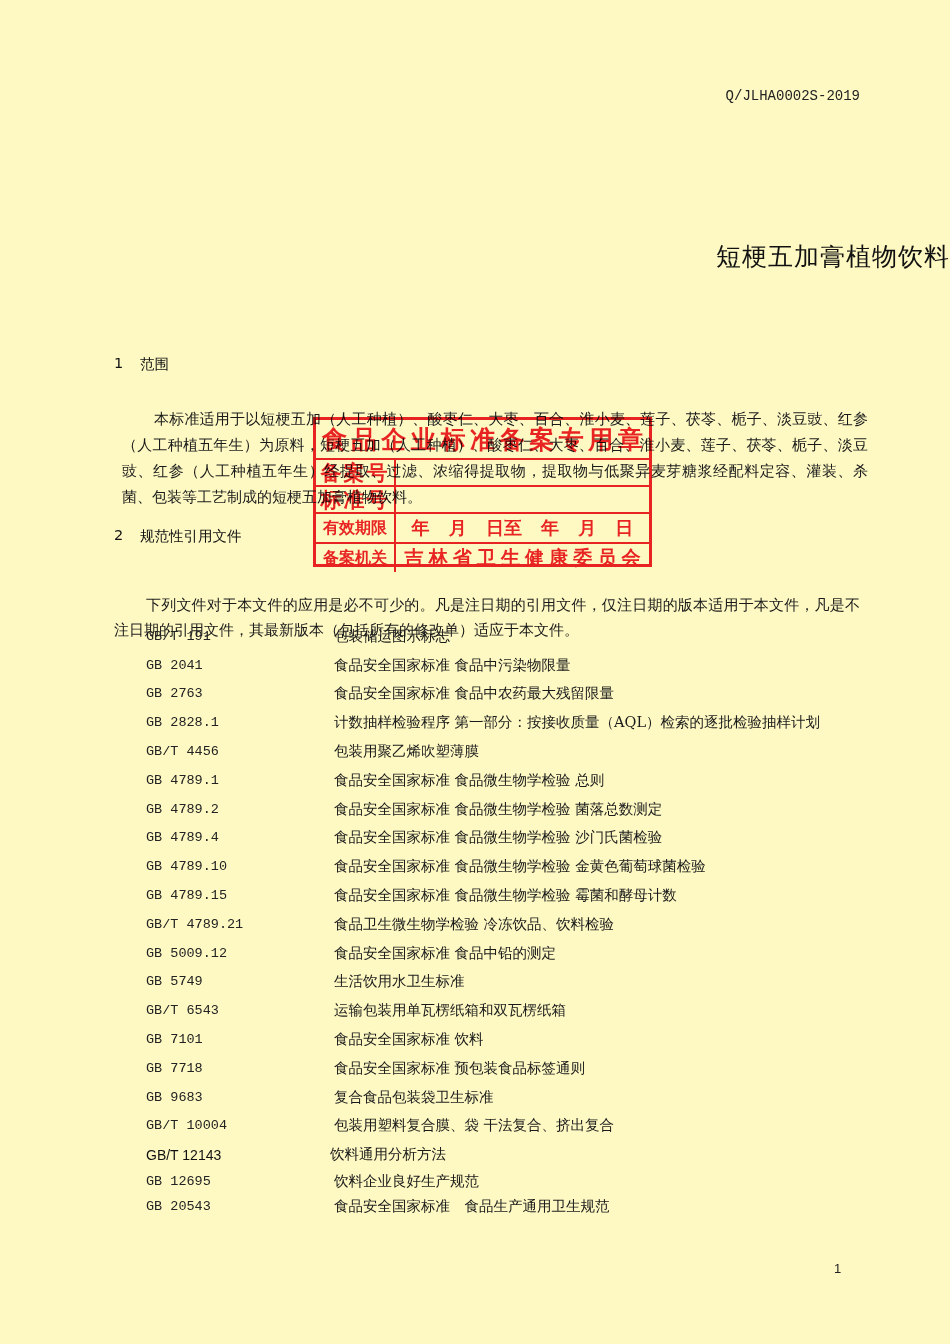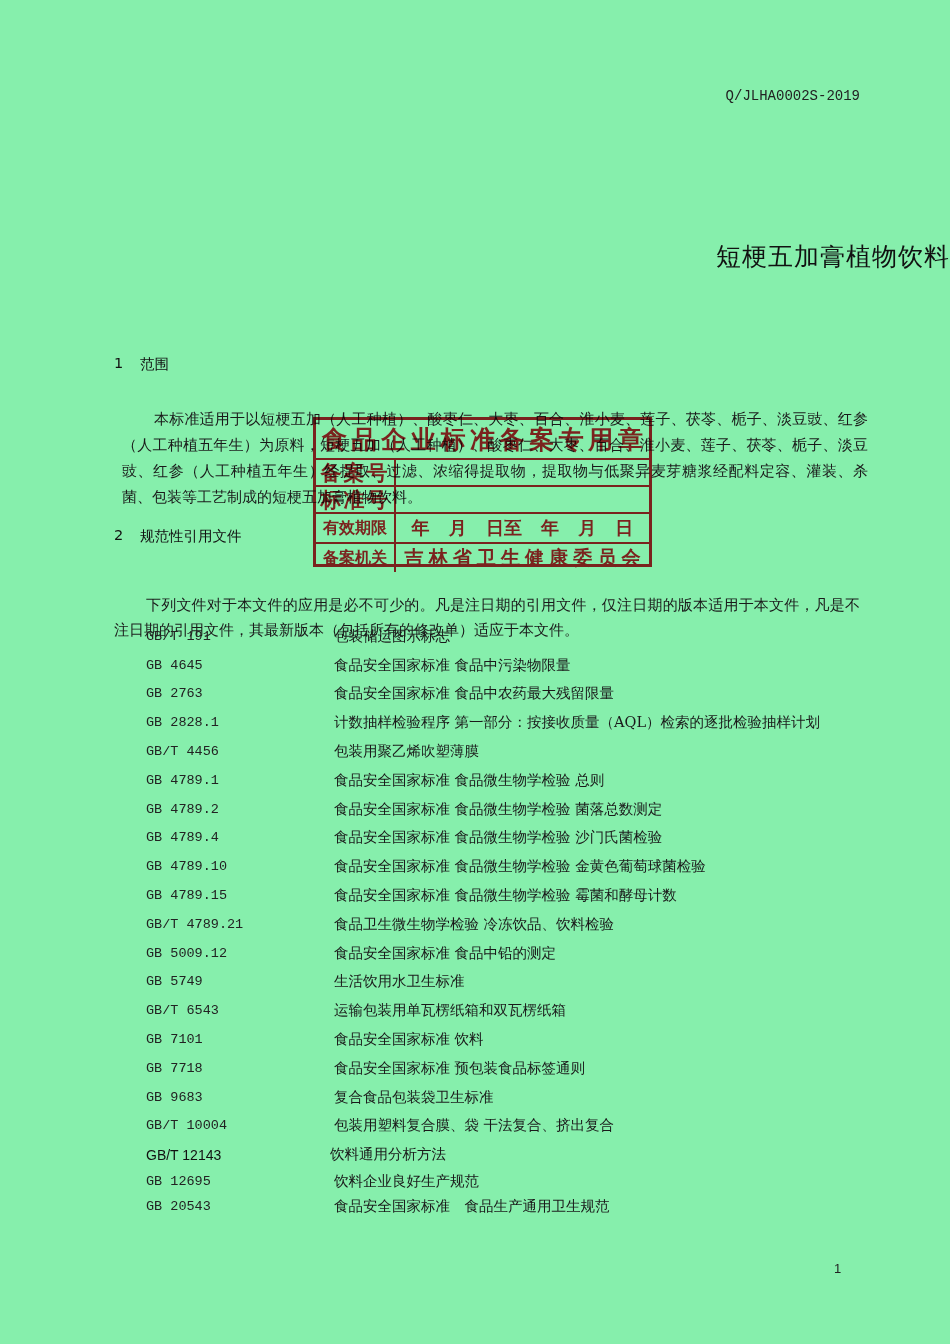--- a/index.html
+++ b/index.html
@@ -13,21 +13,21 @@
       position: relative;
       overflow: hidden;
       font-family: "DejaVu Serif", "Liberation Serif", serif;
       color: #1a1a1a;
     }
     .page {
       position: absolute;
       left: 0; top: 0;
       width: 950px;
       height: 1344px;
-      background: #86efac;
+      background: #fef9c3;
     }
     .doc-code {
       position: absolute;
       right: 90px;
       top: 88px;
       font-family: "Liberation Mono", "DejaVu Sans Mono", monospace;
       font-size: 14px;
       letter-spacing: 0;
       color: #222;
     }
@@ -173,21 +173,21 @@
     <span>规范性引用文件</span>
   </div>
   <p class="para refs-intro" style="margin:0;">下列文件对于本文件的应用是必不可少的。凡是注日期的引用文件，仅注日期的版本适用于本文件，凡是不注日期的引用文件，其最新版本（包括所有的修改单）适应于本文件。</p>
 
   <div class="refs">
     <div class="ref-row">
         <span class="code">GB/T 191</span>
         <span class="name">包装储运图示标志</span>
       </div>
     <div class="ref-row">
-        <span class="code">GB 4645</span>
+        <span class="code">GB 2041</span>
         <span class="name">食品安全国家标准 食品中污染物限量</span>
       </div>
     <div class="ref-row">
         <span class="code">GB 2763</span>
         <span class="name">食品安全国家标准 食品中农药最大残留限量</span>
       </div>
     <div class="ref-row">
         <span class="code">GB 2828.1</span>
         <span class="name">计数抽样检验程序 第一部分：按接收质量（AQL）检索的逐批检验抽样计划</span>
       </div>

